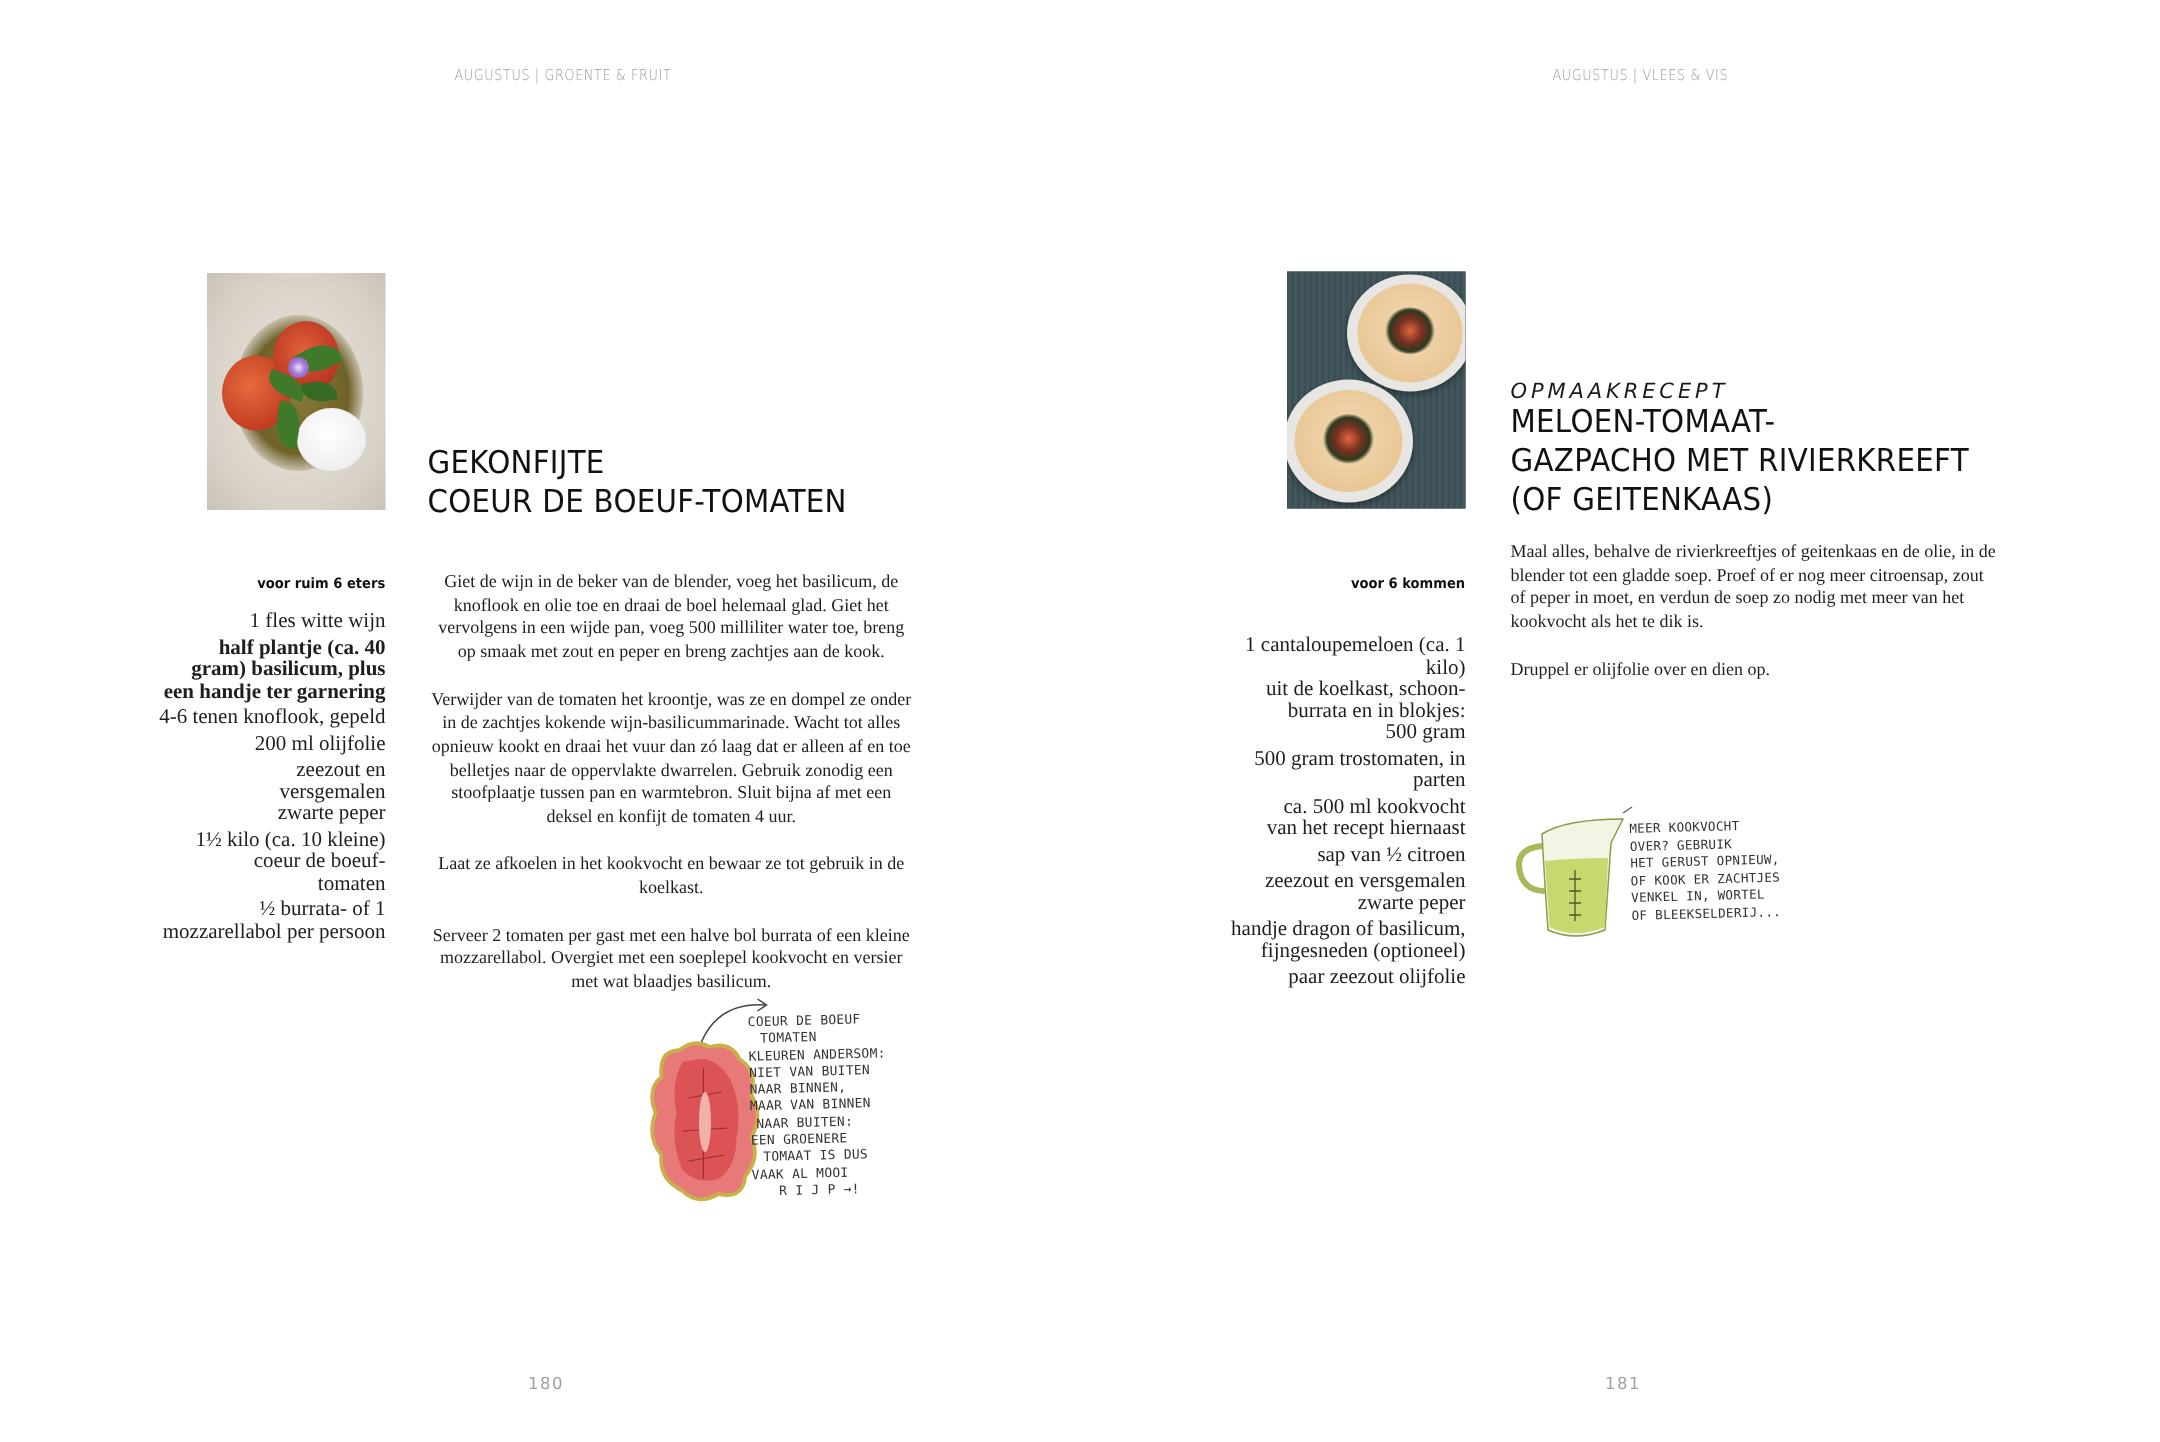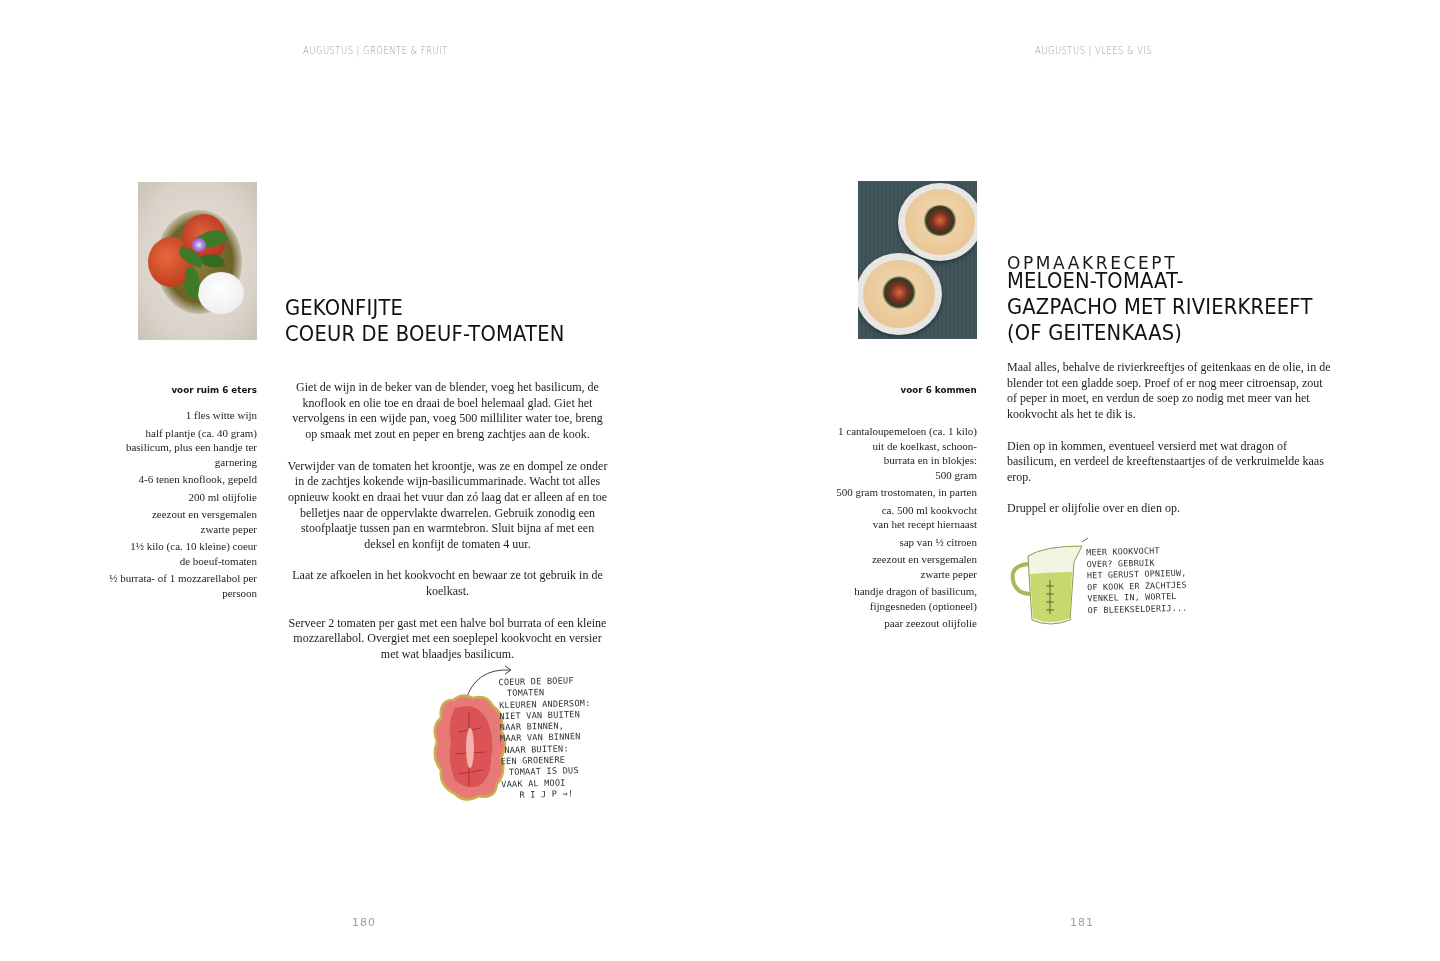--- a/index.html
+++ b/index.html
@@ -44,37 +44,37 @@
       background: repeating-linear-gradient(90deg, #3b4f55 0px, #45595f 2px, #364a50 4px), #3e5257;
     }
     .bowl { position:absolute; border-radius:50%; background:#e8e6e2; box-shadow: 0 2px 4px rgba(0,0,0,0.35); }
     .bowl .soup { position:absolute; left:8%; top:8%; width:84%; height:84%; border-radius:50%;
       background: radial-gradient(circle at 50% 45%, #f2d9b3, #e9c796 70%, #ddb57f); }
     .bowl .garnish { position:absolute; left:30%; top:28%; width:40%; height:40%; border-radius:50%;
       background: radial-gradient(circle at 50% 50%, #e2673e 0%, #7a3022 35%, #2f3a1f 60%, rgba(0,0,0,0) 72%); }
 
     .kicker {
       position: absolute; left: 1007px; top: 253px;
-      font-family: "DejaVu Sans", sans-serif; font-size: 17px; letter-spacing: 2.6px; color: #1a1a1a;
+      font-family: "DejaVu Sans", sans-serif; font-size: 14px; letter-spacing: 2.6px; color: #1a1a1a; font-style: italic;
     }
     .title {
       position: absolute; font-family: "DejaVu Sans", sans-serif; font-weight: normal;
       font-size: 21px; line-height: 26px; color: #111; letter-spacing: 0.2px; margin: 0;
       transform: scaleX(0.93); transform-origin: left top;
     }
     .title.left { left: 285px; top: 295px; }
     .title.right { left: 1007px; top: 268px; }
     .title div { white-space: nowrap; }
 
     .yield {
       position: absolute; text-align: right;
       font-family: "DejaVu Sans", sans-serif; font-weight: bold; font-size: 9.5px; color: #111;
       transform: scaleX(0.92); transform-origin: right center;
     }
-    .ingredients { position: absolute; text-align: right; font-size: 11px; line-height: 14.5px; color: #1e1e1e; }
+    .ingredients { position: absolute; text-align: right; font-size: 14px; line-height: 14.5px; color: #1e1e1e; }
     .ingredients .ing { margin-bottom: 3px; }
 
     .method { position: absolute; font-size: 12px; line-height: 15.7px; color: #1e1e1e; }
     .method p { margin: 0 0 15.7px 0; }
 
     .sketch { position: absolute; }
     .sketch-text {
       position: absolute; font-family: "DejaVu Sans Mono", monospace; font-size: 8.6px; line-height: 11.3px;
       color: #333; text-transform: uppercase; letter-spacing: 0.2px; white-space: nowrap;
       transform: rotate(-1.5deg);
@@ -100,21 +100,21 @@
 
   <h1 class="title left">
     <div>GEKONFIJTE</div>
     <div>COEUR DE BOEUF-TOMATEN</div>
   </h1>
 
   <div class="yield" style="right:463px; top:384px;">voor ruim 6 eters</div>
 
   <div class="ingredients" style="right:463px; top:408px; width:160px;">
     <div class="ing">1 fles witte wijn</div>
-    <div class="ing" style="width:150px; margin-left:auto;">half plantje (ca. 40 gram) basilicum, plus een handje ter garnering</div>
+    <div class="ing" style="width:150px; margin-left:auto;font-weight:bold;">half plantje (ca. 40 gram) basilicum, plus een handje ter garnering</div>
     <div class="ing">4-6 tenen knoflook, gepeld</div>
     <div class="ing">200 ml olijfolie</div>
     <div class="ing" style="width:110px; margin-left:auto;">zeezout en versgemalen zwarte peper</div>
     <div class="ing" style="width:130px; margin-left:auto;">1½ kilo (ca. 10 kleine) coeur de boeuf-tomaten</div>
     <div class="ing">½ burrata- of 1 mozzarellabol per persoon</div>
   </div>
 
   <div class="method" style="left:285px; top:380px; width:325px;text-align:center;">
     <p>Giet de wijn in de beker van de blender, voeg het basilicum, de knoflook en olie toe en draai de boel helemaal glad. Giet het vervolgens in een wijde pan, voeg 500 milliliter water toe, breng op smaak met zout en peper en breng zachtjes aan de kook.</p>
     <p>Verwijder van de tomaten het kroontje, was ze en dompel ze onder in de zachtjes kokende wijn-basilicummarinade. Wacht tot alles opnieuw kookt en draai het vuur dan zó laag dat er alleen af en toe belletjes naar de oppervlakte dwarrelen. Gebruik zonodig een stoofplaatje tussen pan en warmtebron. Sluit bijna af met een deksel en konfijt de tomaten 4 uur.</p>
@@ -199,21 +199,20 @@
     <div>handje dragon of basilicum,</div>
     <div>fijngesneden (optioneel)</div>
   </div>
   <div class="ing">
     <div>paar zeezout olijfolie</div>
   </div>
 </div>
 
 <div class="method" style="left:1007px; top:360px; width:325px;">
   <p>Maal alles, behalve de rivierkreeftjes of geitenkaas en de olie, in de blender tot een gladde soep. Proef of er nog meer citroensap, zout of peper in moet, en verdun de soep zo nodig met meer van het kookvocht als het te dik is.</p>
-  <p>Dien op in kommen, eventueel versierd met wat dragon of basilicum, en verdeel de kreeftenstaartjes of de verkruimelde kaas erop.</p>
   <p>Druppel er olijfolie over en dien op.</p>
 </div>
 
 <div class="sketch" style="left:1000px; top:532px; width:215px; height:105px;">
   <svg width="90" height="100" viewBox="0 0 90 100" style="position:absolute; left:0; top:0;">
     <path d="M28 24 Q44 14 82 14 L74 30 Q72 60 70 88 Q50 96 32 88 Q30 60 28 24 Z" fill="#f3f5e4" stroke="#8c9c4a" stroke-width="1"></path>
     <path d="M30 42 Q50 40 72 40 L70 86 Q50 94 33 86 Z" fill="#bcd35a" opacity="0.85"></path>
     <path d="M28 32 Q8 34 14 52 Q18 62 30 62" fill="none" stroke="#a8b95a" stroke-width="4"></path>
     <path d="M50 48 L50 82 M46 54 L54 54 M46 62 L54 62 M46 70 L54 70 M46 78 L54 78" stroke="#4d5a2a" stroke-width="0.9"></path>
     <path d="M82 10 L88 6" stroke="#666" stroke-width="1"></path>

